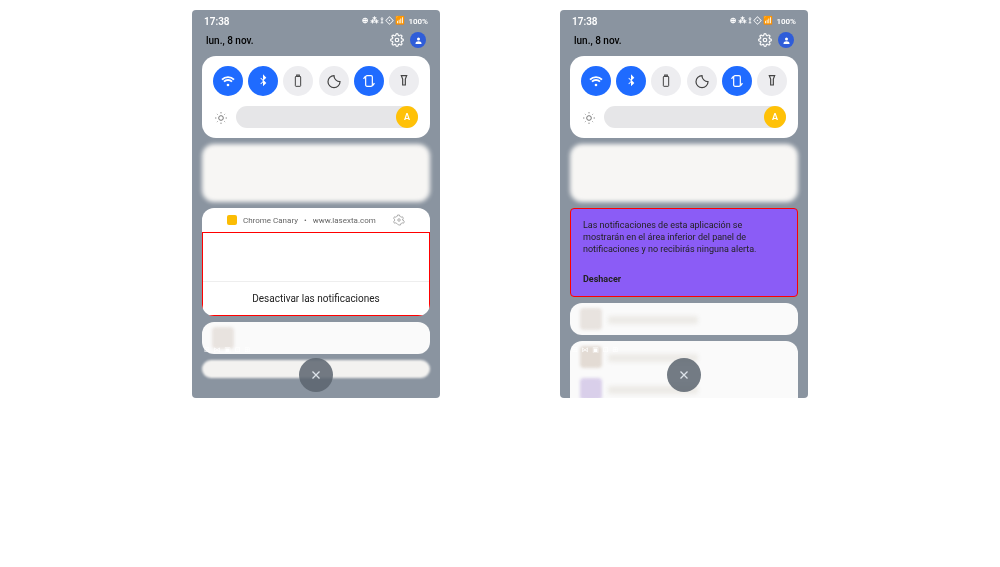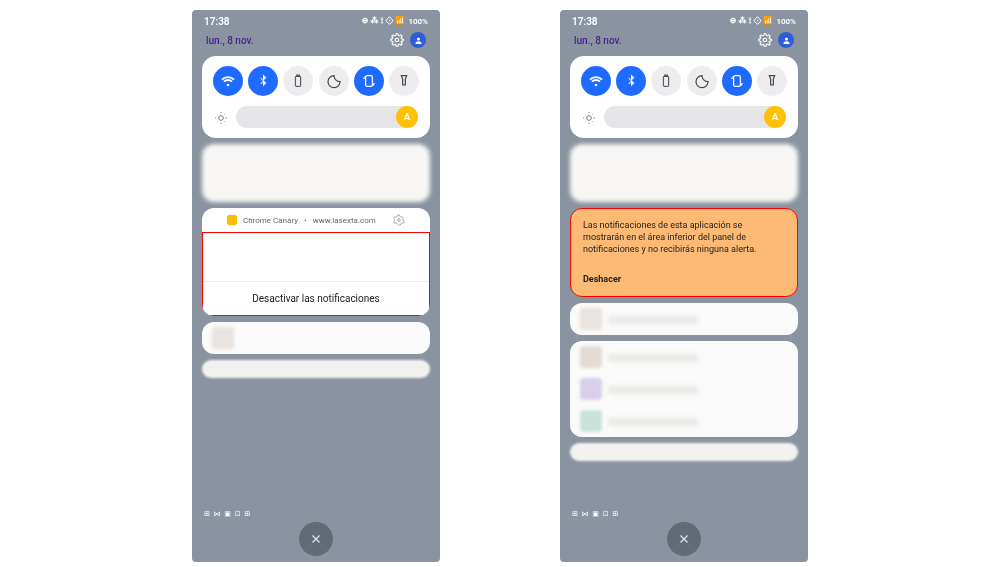--- a/index.html
+++ b/index.html
@@ -9,21 +9,21 @@
       background: #fff;
       font-family: -apple-system, BlinkMacSystemFont, "Segoe UI", Roboto, sans-serif;
       display: flex;
       justify-content: center;
       align-items: flex-start;
       gap: 120px;
       padding-top: 10px;
     }
     .phone {
       width: 248px;
-      height: 552px;
+      height: 388px;
       background: #8a94a0;
       border-radius: 4px;
       position: relative;
       overflow: hidden;
     }
     .statusbar {
       height: 22px;
       display: flex;
       justify-content: space-between;
       align-items: center;
@@ -31,21 +31,21 @@
       color: #fff;
       font-size: 10px;
       font-weight: 600;
     }
     .status-right { display: flex; gap: 3px; align-items: center; font-size: 8px; }
     .dateline {
       display: flex;
       justify-content: space-between;
       align-items: center;
       padding: 0 14px 4px 14px;
-      color: #4c1d95;
+      color: #000000;
     }
     .date { font-size: 10px; font-weight: 500; }
     .date-icons { display: flex; gap: 6px; align-items: center; }
     .gear {
       width: 14px; height: 14px;
       display: flex; align-items: center; justify-content: center;
     }
     .avatar {
       width: 16px; height: 16px; border-radius: 50%;
       background: #2f5dd9; display: flex; align-items: center; justify-content: center;
@@ -127,22 +127,22 @@
     .redbox { border: 1.5px solid #ff0000; }
     .menu-item {
       text-align: center;
       font-size: 10px;
       padding: 11px 4px;
       border-top: 1px solid #eee;
       color: #222;
       margin-top: 48px;
     }
     .info-card {
-      background: #fdba74;
-      border-radius: 12px;
+      background: #8b5cf6;
+      border-radius: 4px;
       padding: 10px 12px;
       font-size: 9px;
       line-height: 1.35;
       color: #222;
     }
     .info-card .undo {
       font-weight: 700;
       margin-top: 18px;
       display: inline-block;
     }

